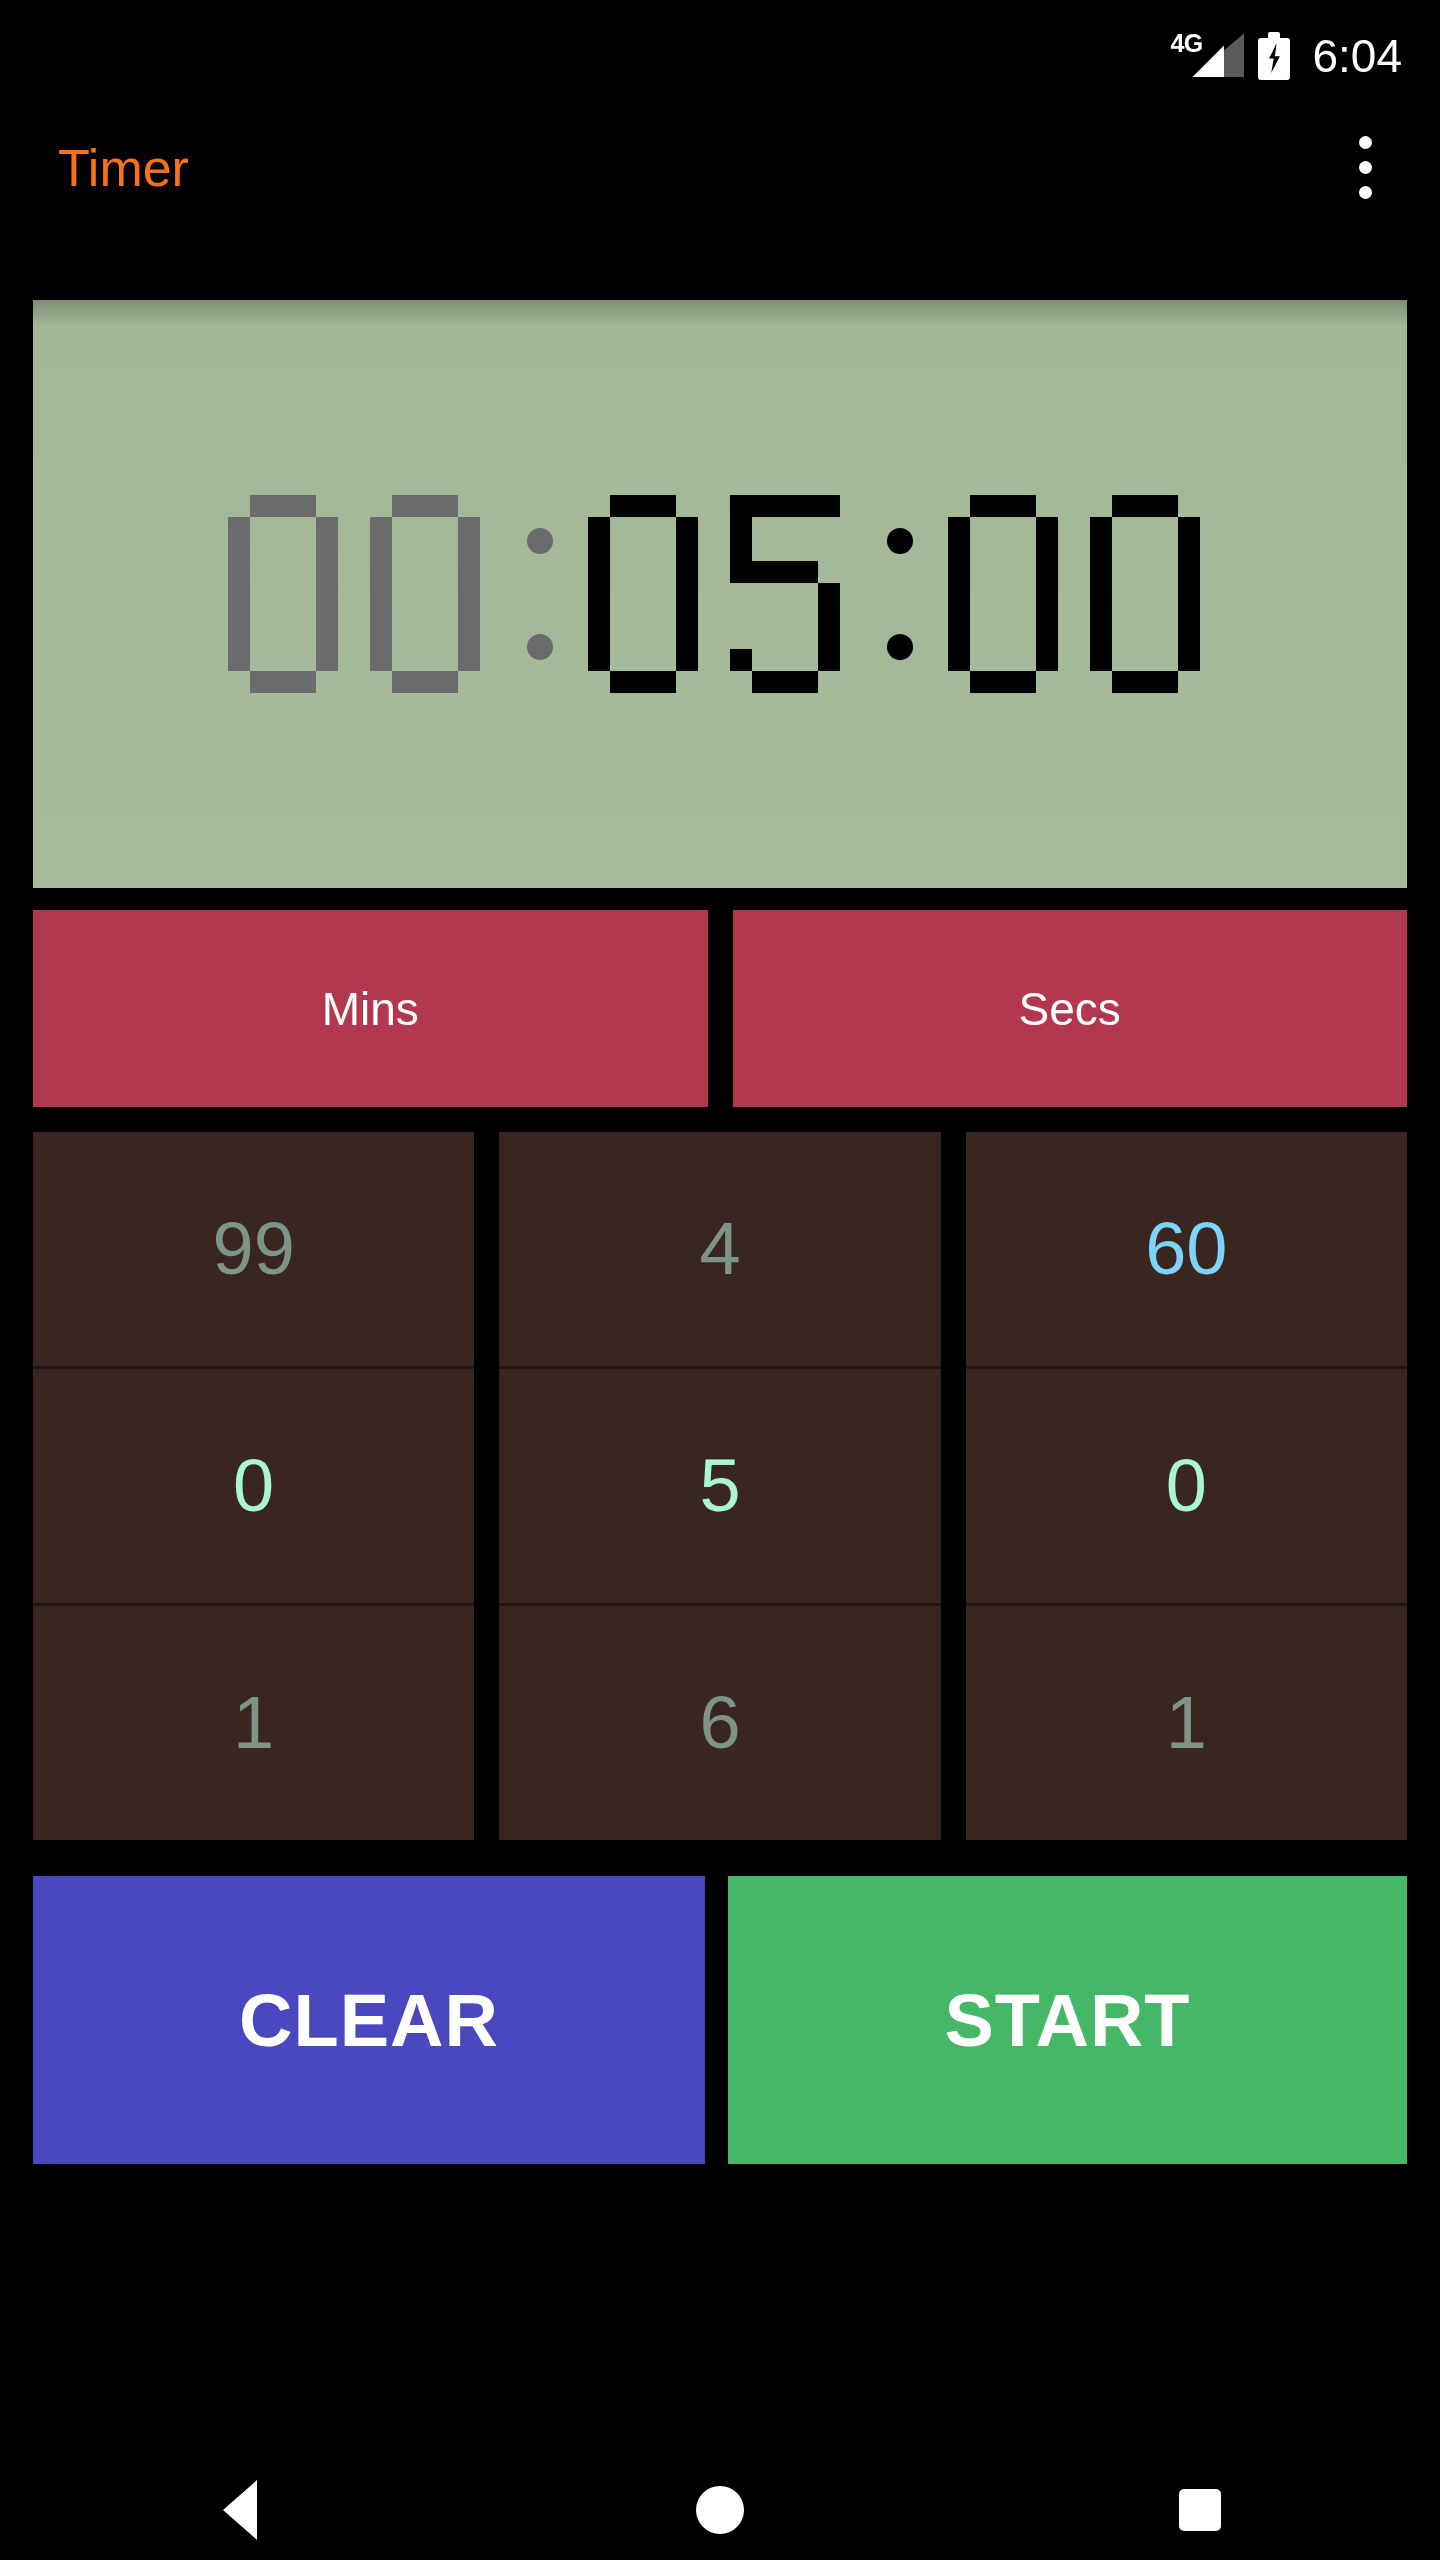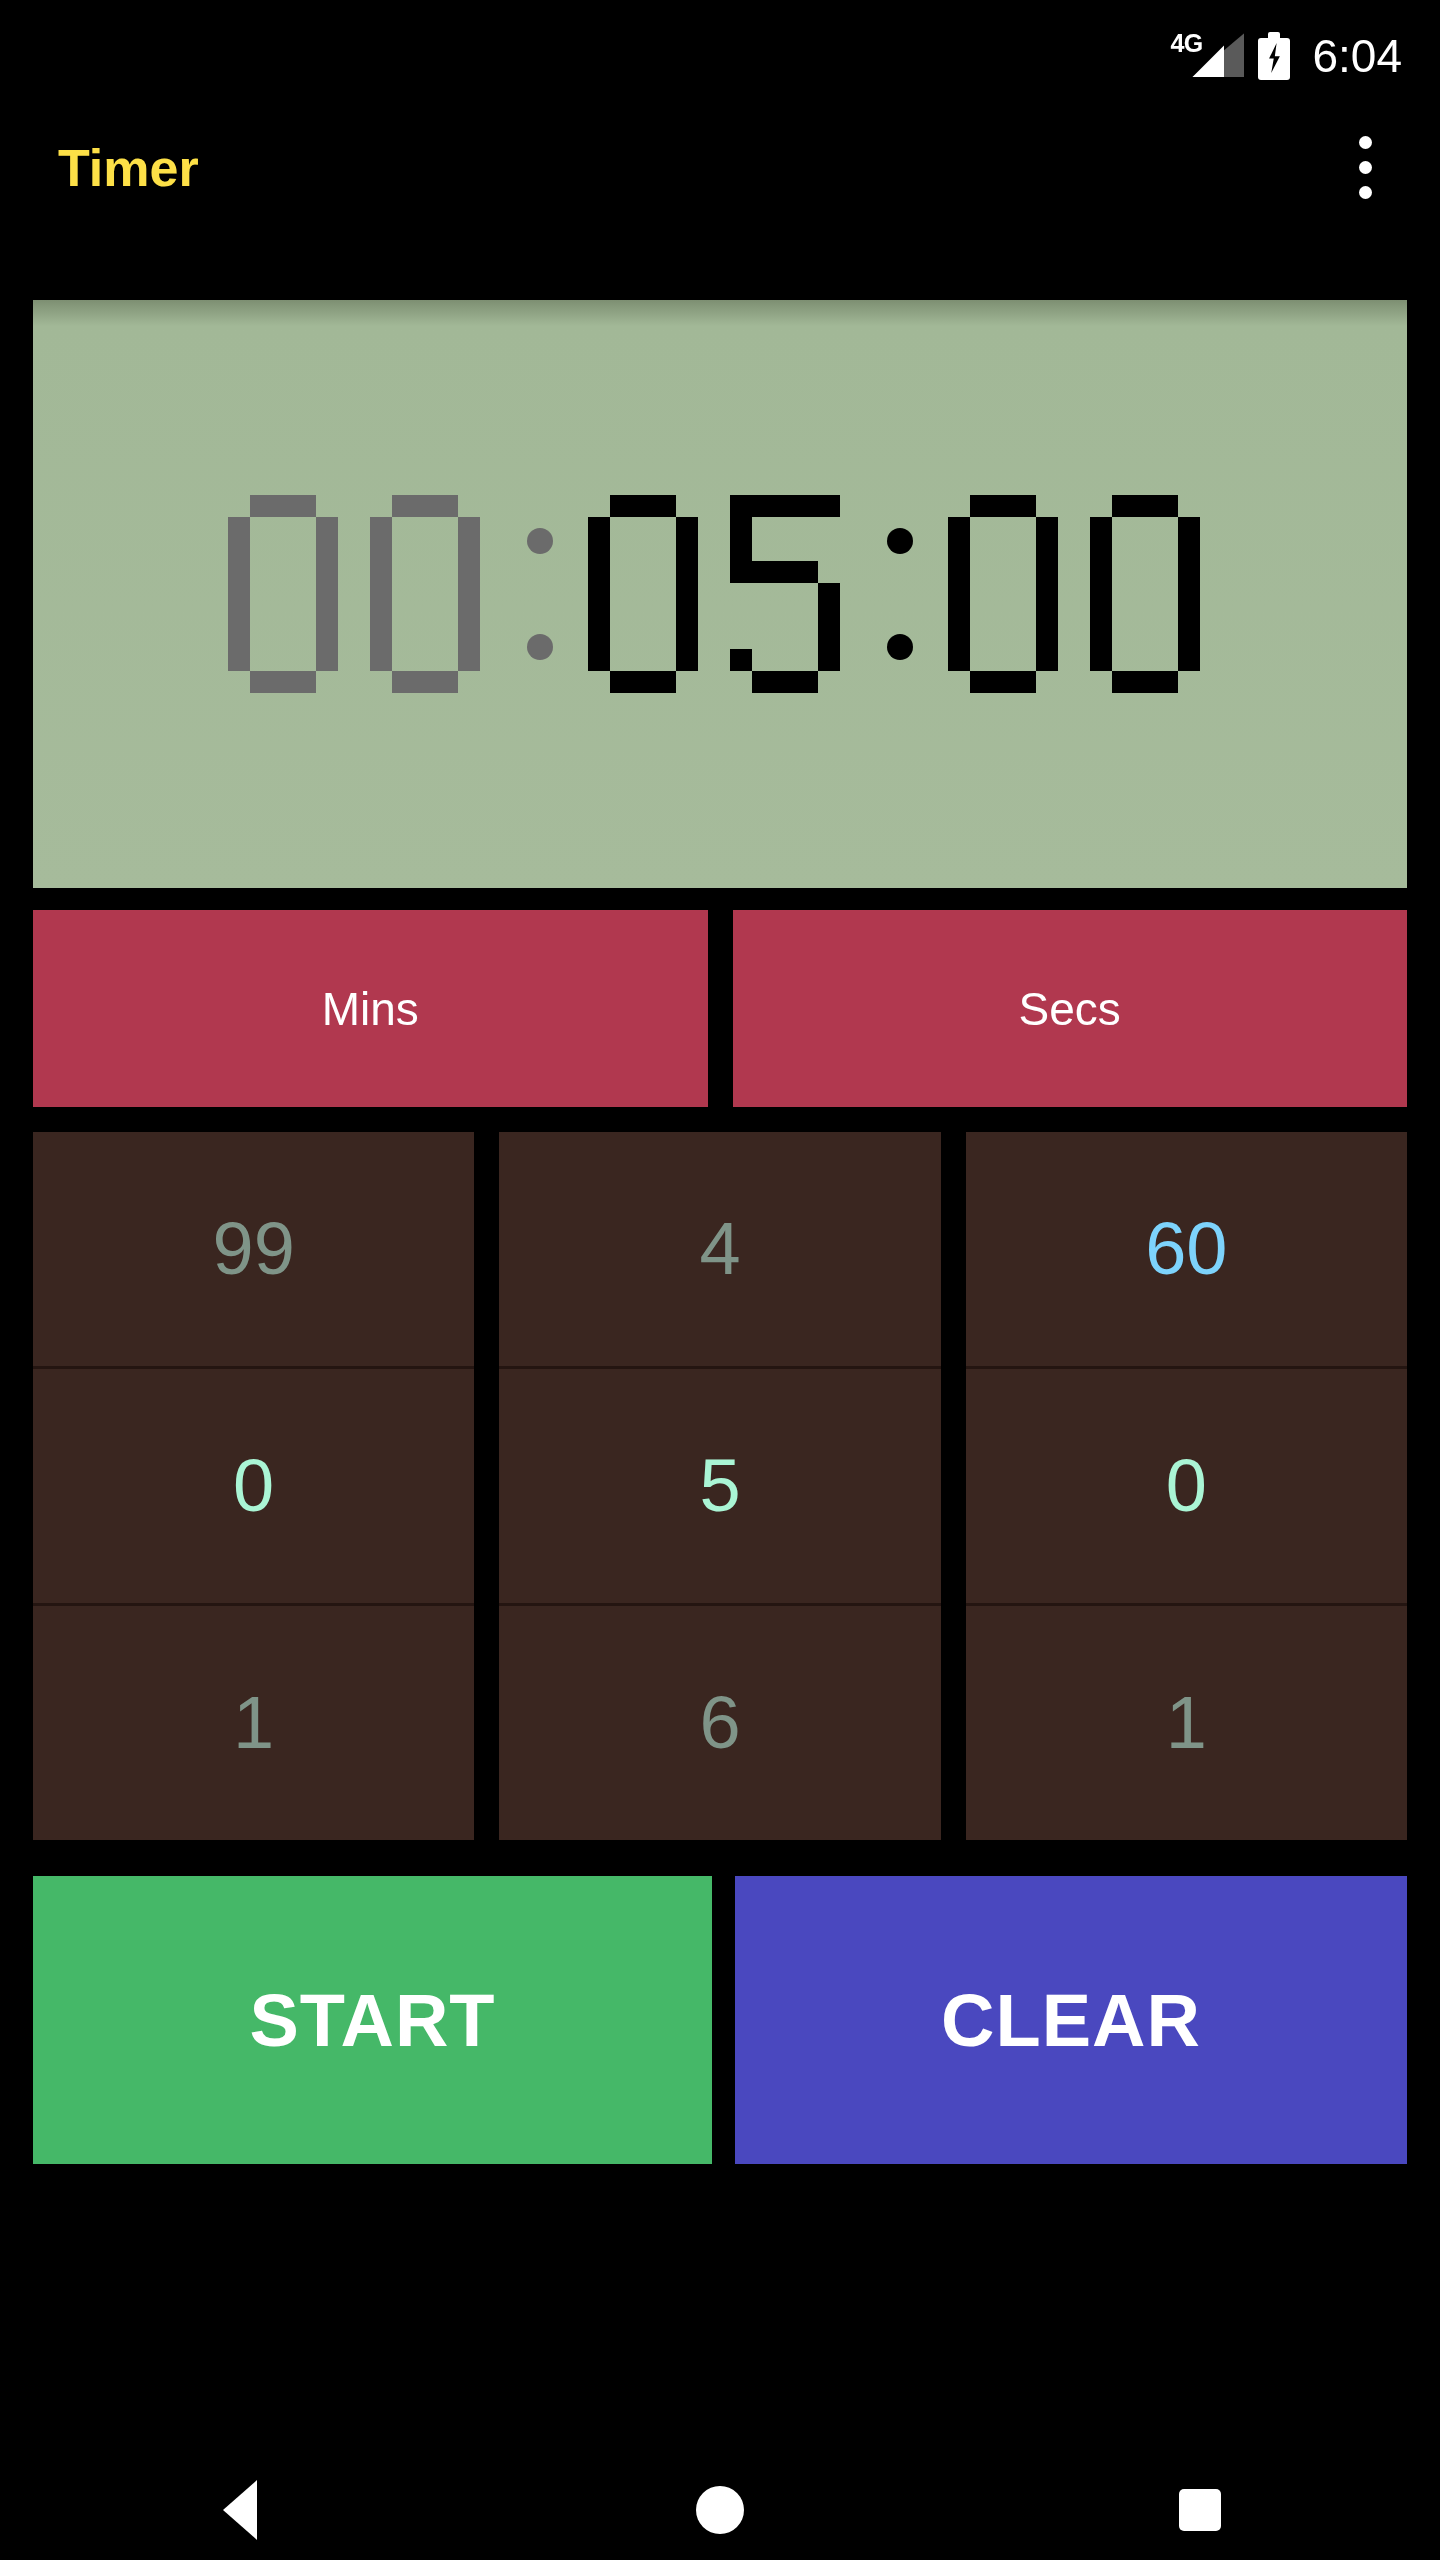--- a/index.html
+++ b/index.html
@@ -53,21 +53,21 @@
     font-size:46px; color:#ffffff; font-weight:400; line-height:1;
     letter-spacing:0px;
   }
 
   
   .appbar {
     position:absolute; top:72px; left:0; width:1440px; height:140px;
   }
   .app-title {
     position:absolute; left:58px; top:50px;
-    font-size:52px; color:#fde047; font-weight:bold; line-height:1;
+    font-size:52px; color:#f97316; font-weight:normal; line-height:1;
   }
   .overflow {
     position:absolute; right:40px; top:36px;
     width:70px; height:78px;
     display:flex; flex-direction:column; align-items:center;
     justify-content:center; gap:12px; cursor:pointer;
   }
   .overflow i { width:13px; height:13px; border-radius:50%; background:#fff; display:block; }
 
   
@@ -371,22 +371,22 @@
         <div class="cell mid" style="background: rgb(58, 38, 32);">
           <span class="val sel" style="color: rgb(170, 245, 213);">0</span>
         </div>
         <div class="cell" style="background: rgb(58, 38, 32);">
           <span class="val dim" style="color: rgb(127, 148, 136);">1</span>
         </div>
       </div>
     </div>
 
   <div class="actions">
+    <div class="act clear" style="background: rgb(74, 72, 191);">CLEAR</div>
     <div class="act start" style="background: rgb(69, 184, 104);">START</div>
-    <div class="act clear" style="background: rgb(74, 72, 191);">CLEAR</div>
   </div>
 
   <div class="navbar">
     <div class="nav-btn">
         <span class="nav-back"></span>
       </div>
     <div class="nav-btn">
         <span class="nav-home"></span>
       </div>
     <div class="nav-btn">

